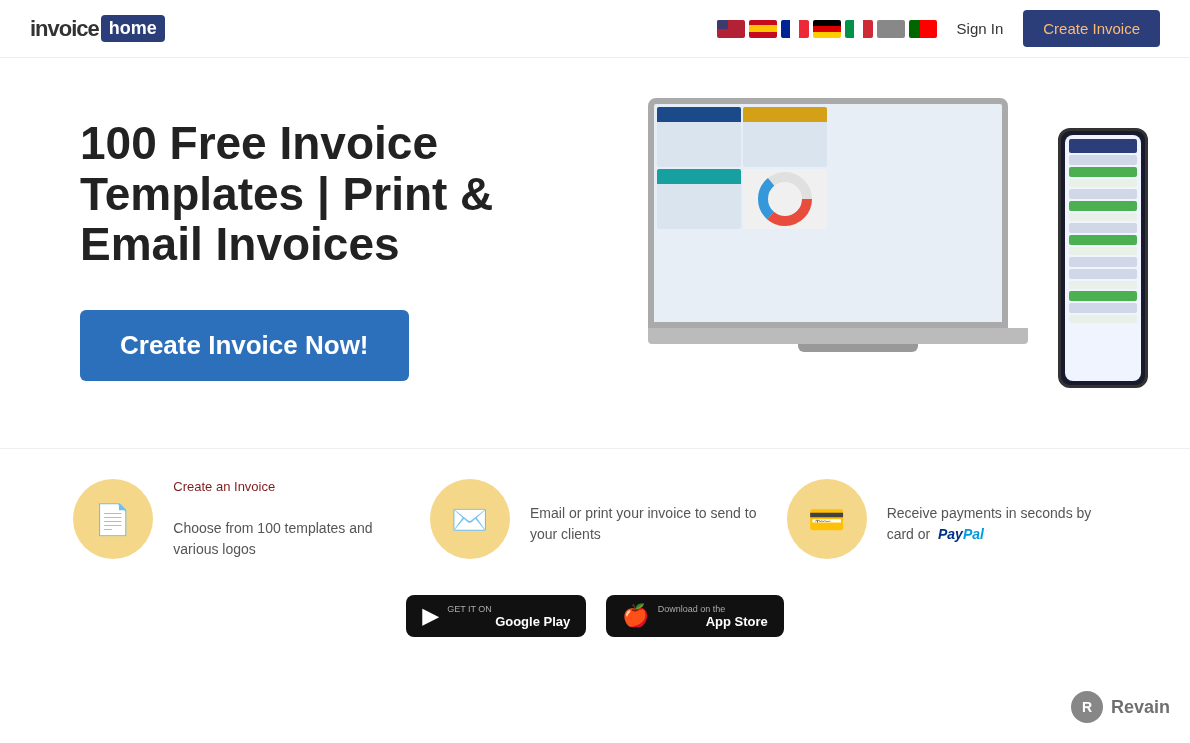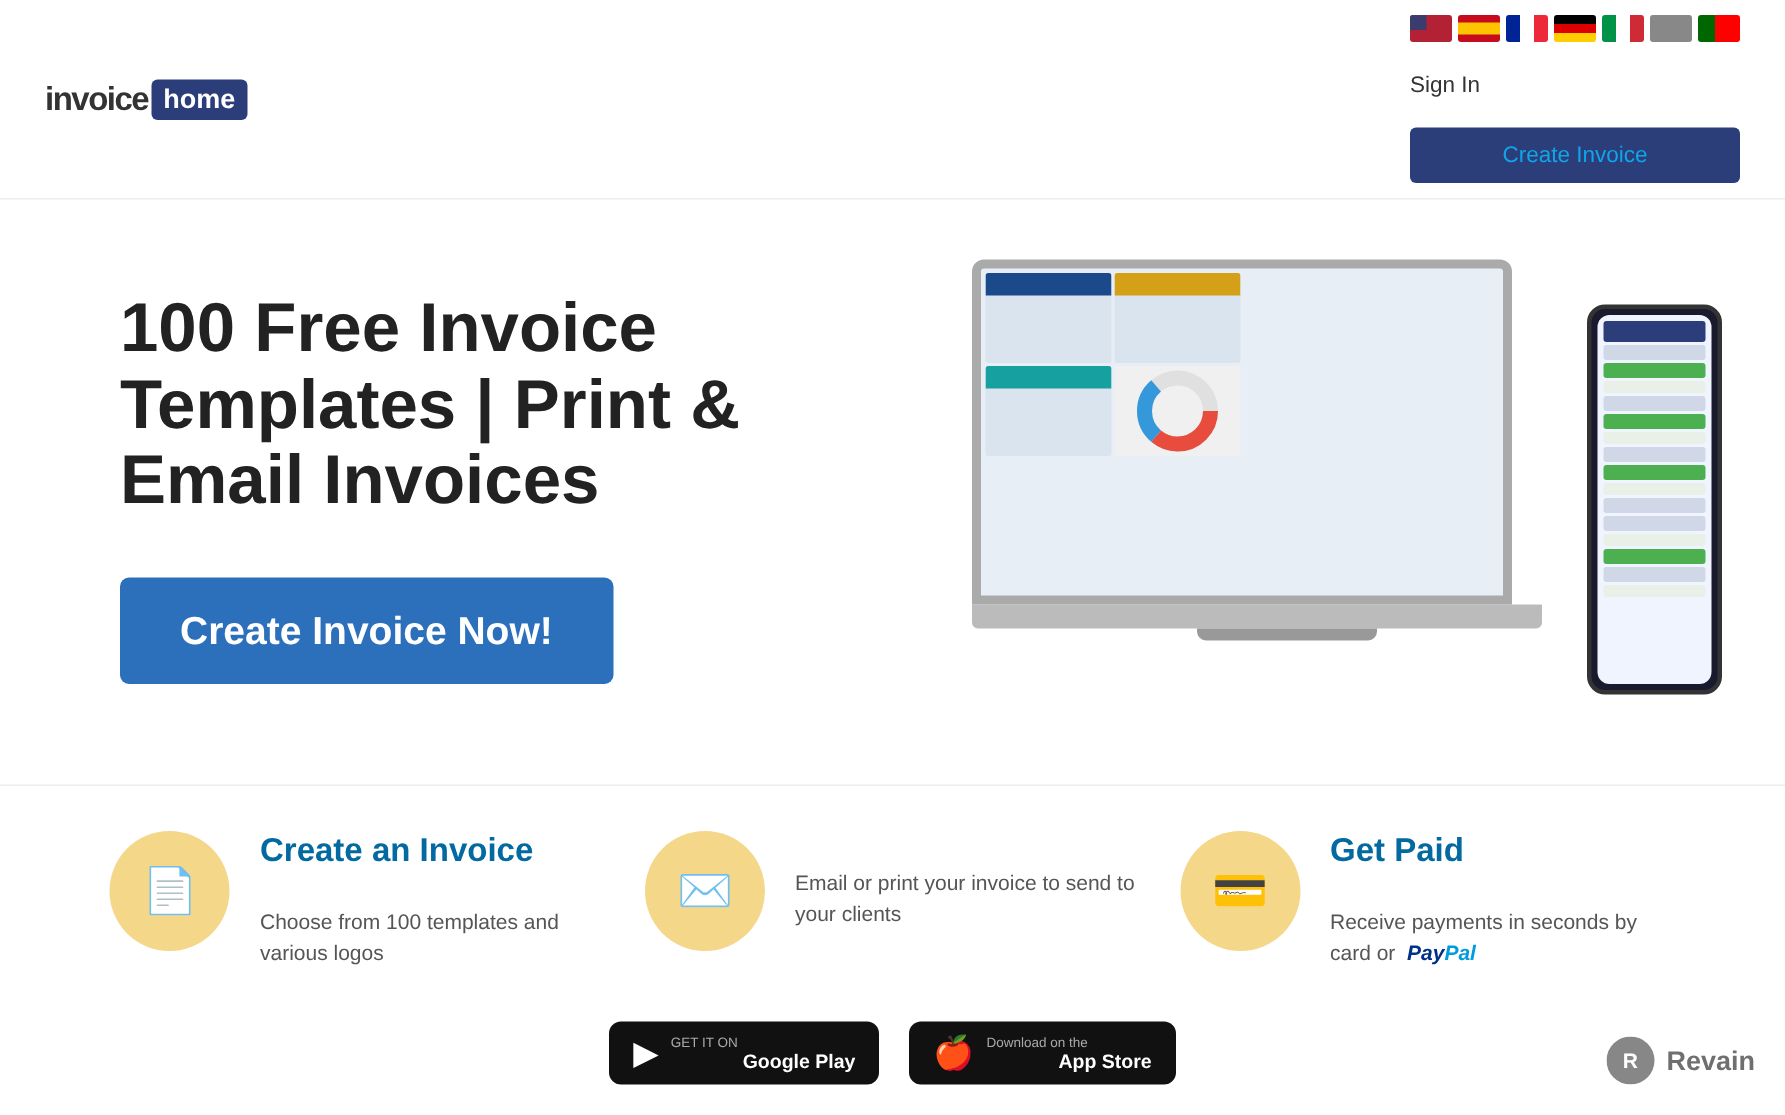--- a/index.html
+++ b/index.html
@@ -29,22 +29,22 @@
       background: #2c3e7a;
       color: #fff;
       font-size: 18px;
       font-weight: bold;
       padding: 3px 8px;
       border-radius: 4px;
       margin-left: 2px;
     }
     .header-right {
       display: flex;
+      align-items: center;
       gap: 20px;
-      flex-direction: column;
     }
     .flags-container {
       display: flex;
       align-items: center;
       gap: 4px;
     }
     .flag {
       width: 28px;
       height: 18px;
       border-radius: 2px;
@@ -90,21 +90,21 @@
       background: linear-gradient(to right, #006600 40%, #ff0000 40%);
     }
 
     .sign-in-link {
       color: #333;
       text-decoration: none;
       font-size: 15px;
     }
     .create-invoice-btn {
       background: #2c3e7a;
-      color: #0ea5e9;
+      color: #fdba74;
       border: none;
       padding: 10px 20px;
       border-radius: 4px;
       font-size: 15px;
       cursor: pointer;
       font-weight: 500;
     }
 
     
     .hero {
@@ -240,23 +240,23 @@
       background: #f5d78a;
       display: flex;
       align-items: center;
       justify-content: center;
       flex-shrink: 0;
       font-size: 30px;
     }
     .feature-icon-circle.envelope { background: #f5d78a; }
     .feature-icon-circle.wallet { background: #f5d78a; }
     .feature-text h3 {
-      font-size: 22px;
-      font-weight: bold;
-      color: #0369a1;
+      font-size: 13px;
+      font-weight: normal;
+      color: #7f1d1d;
       margin-bottom: 6px;
     }
     .feature-text p {
       font-size: 14px;
       color: #555;
       line-height: 1.5;
       margin-top: 24px;
     }
     .paypal-text {
       color: #003087;
@@ -442,21 +442,20 @@
     <div class="feature-text">
       <p>Email or print your invoice to send to your clients</p>
     </div>
   </div>
 
   <div class="feature-item">
     <div class="feature-icon-circle wallet">
       <span>💳</span>
     </div>
     <div class="feature-text">
-      <h3>Get Paid</h3>
       <p>
         <span>Receive payments in seconds by card or</span>
         <span class="paypal-text">
           &nbsp;<span class="pay">Pay</span><span class="pal">Pal</span>
         </span>
       </p>
     </div>
   </div>
 </section>
 

